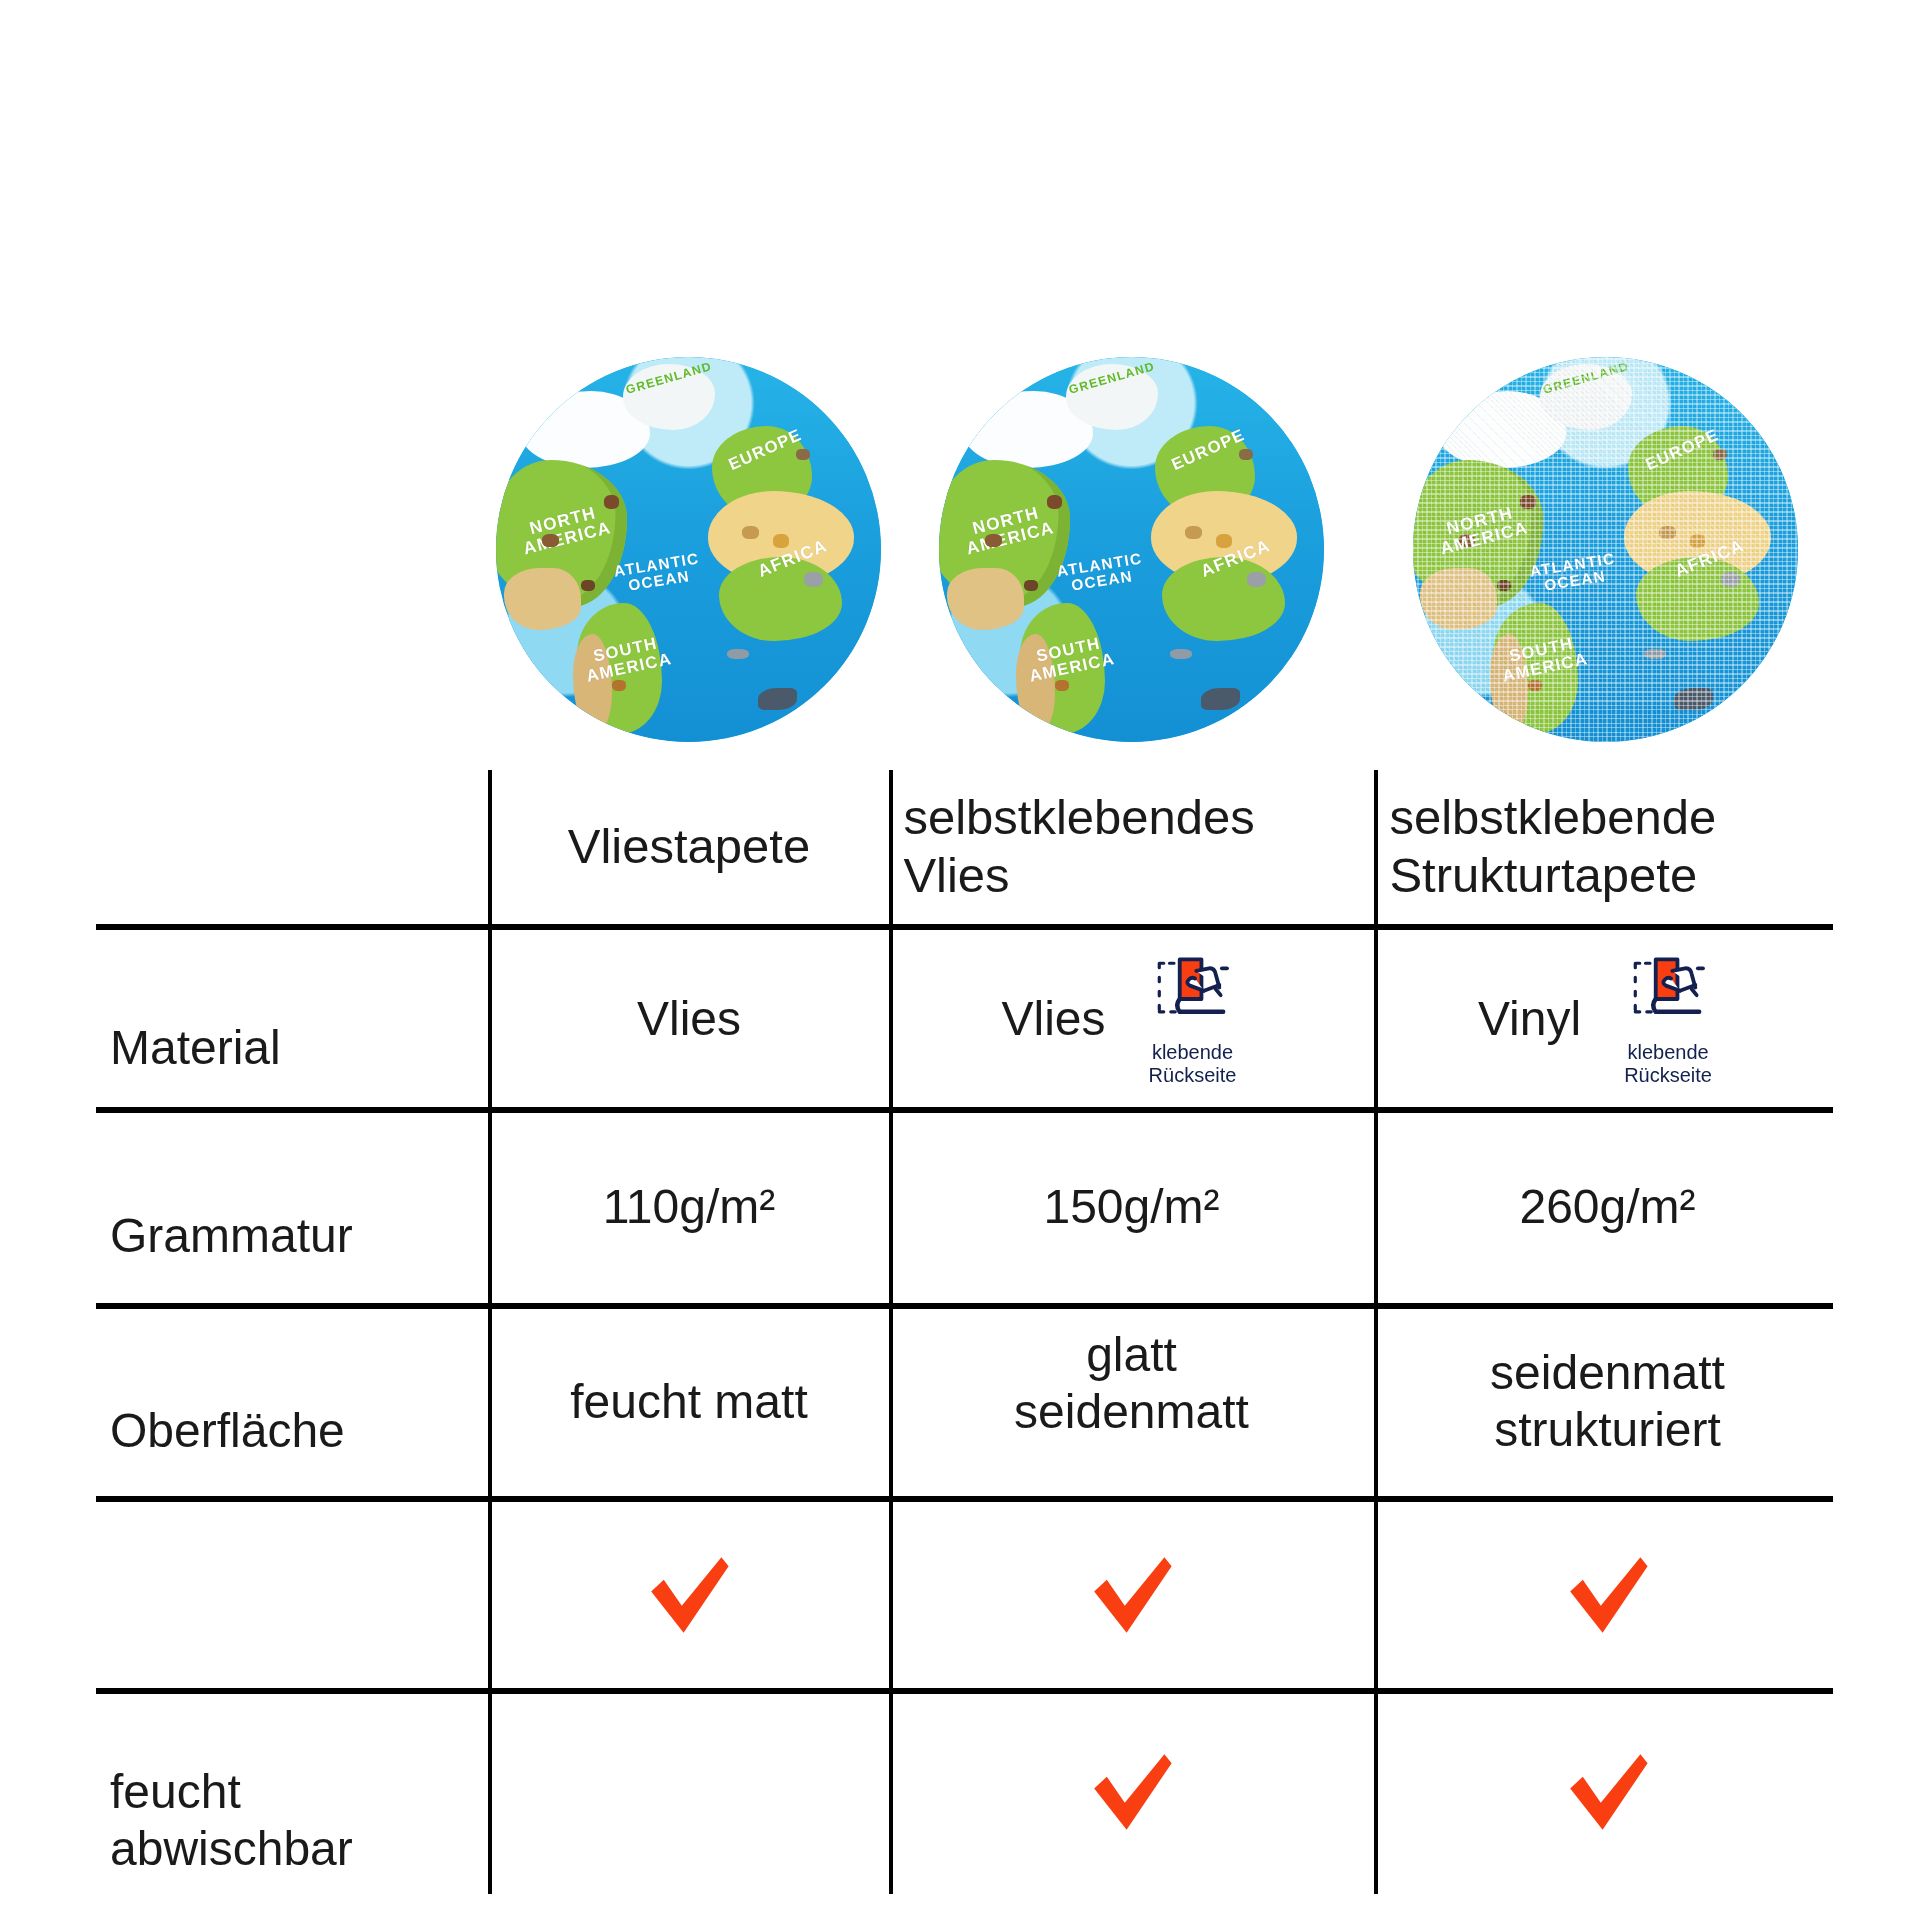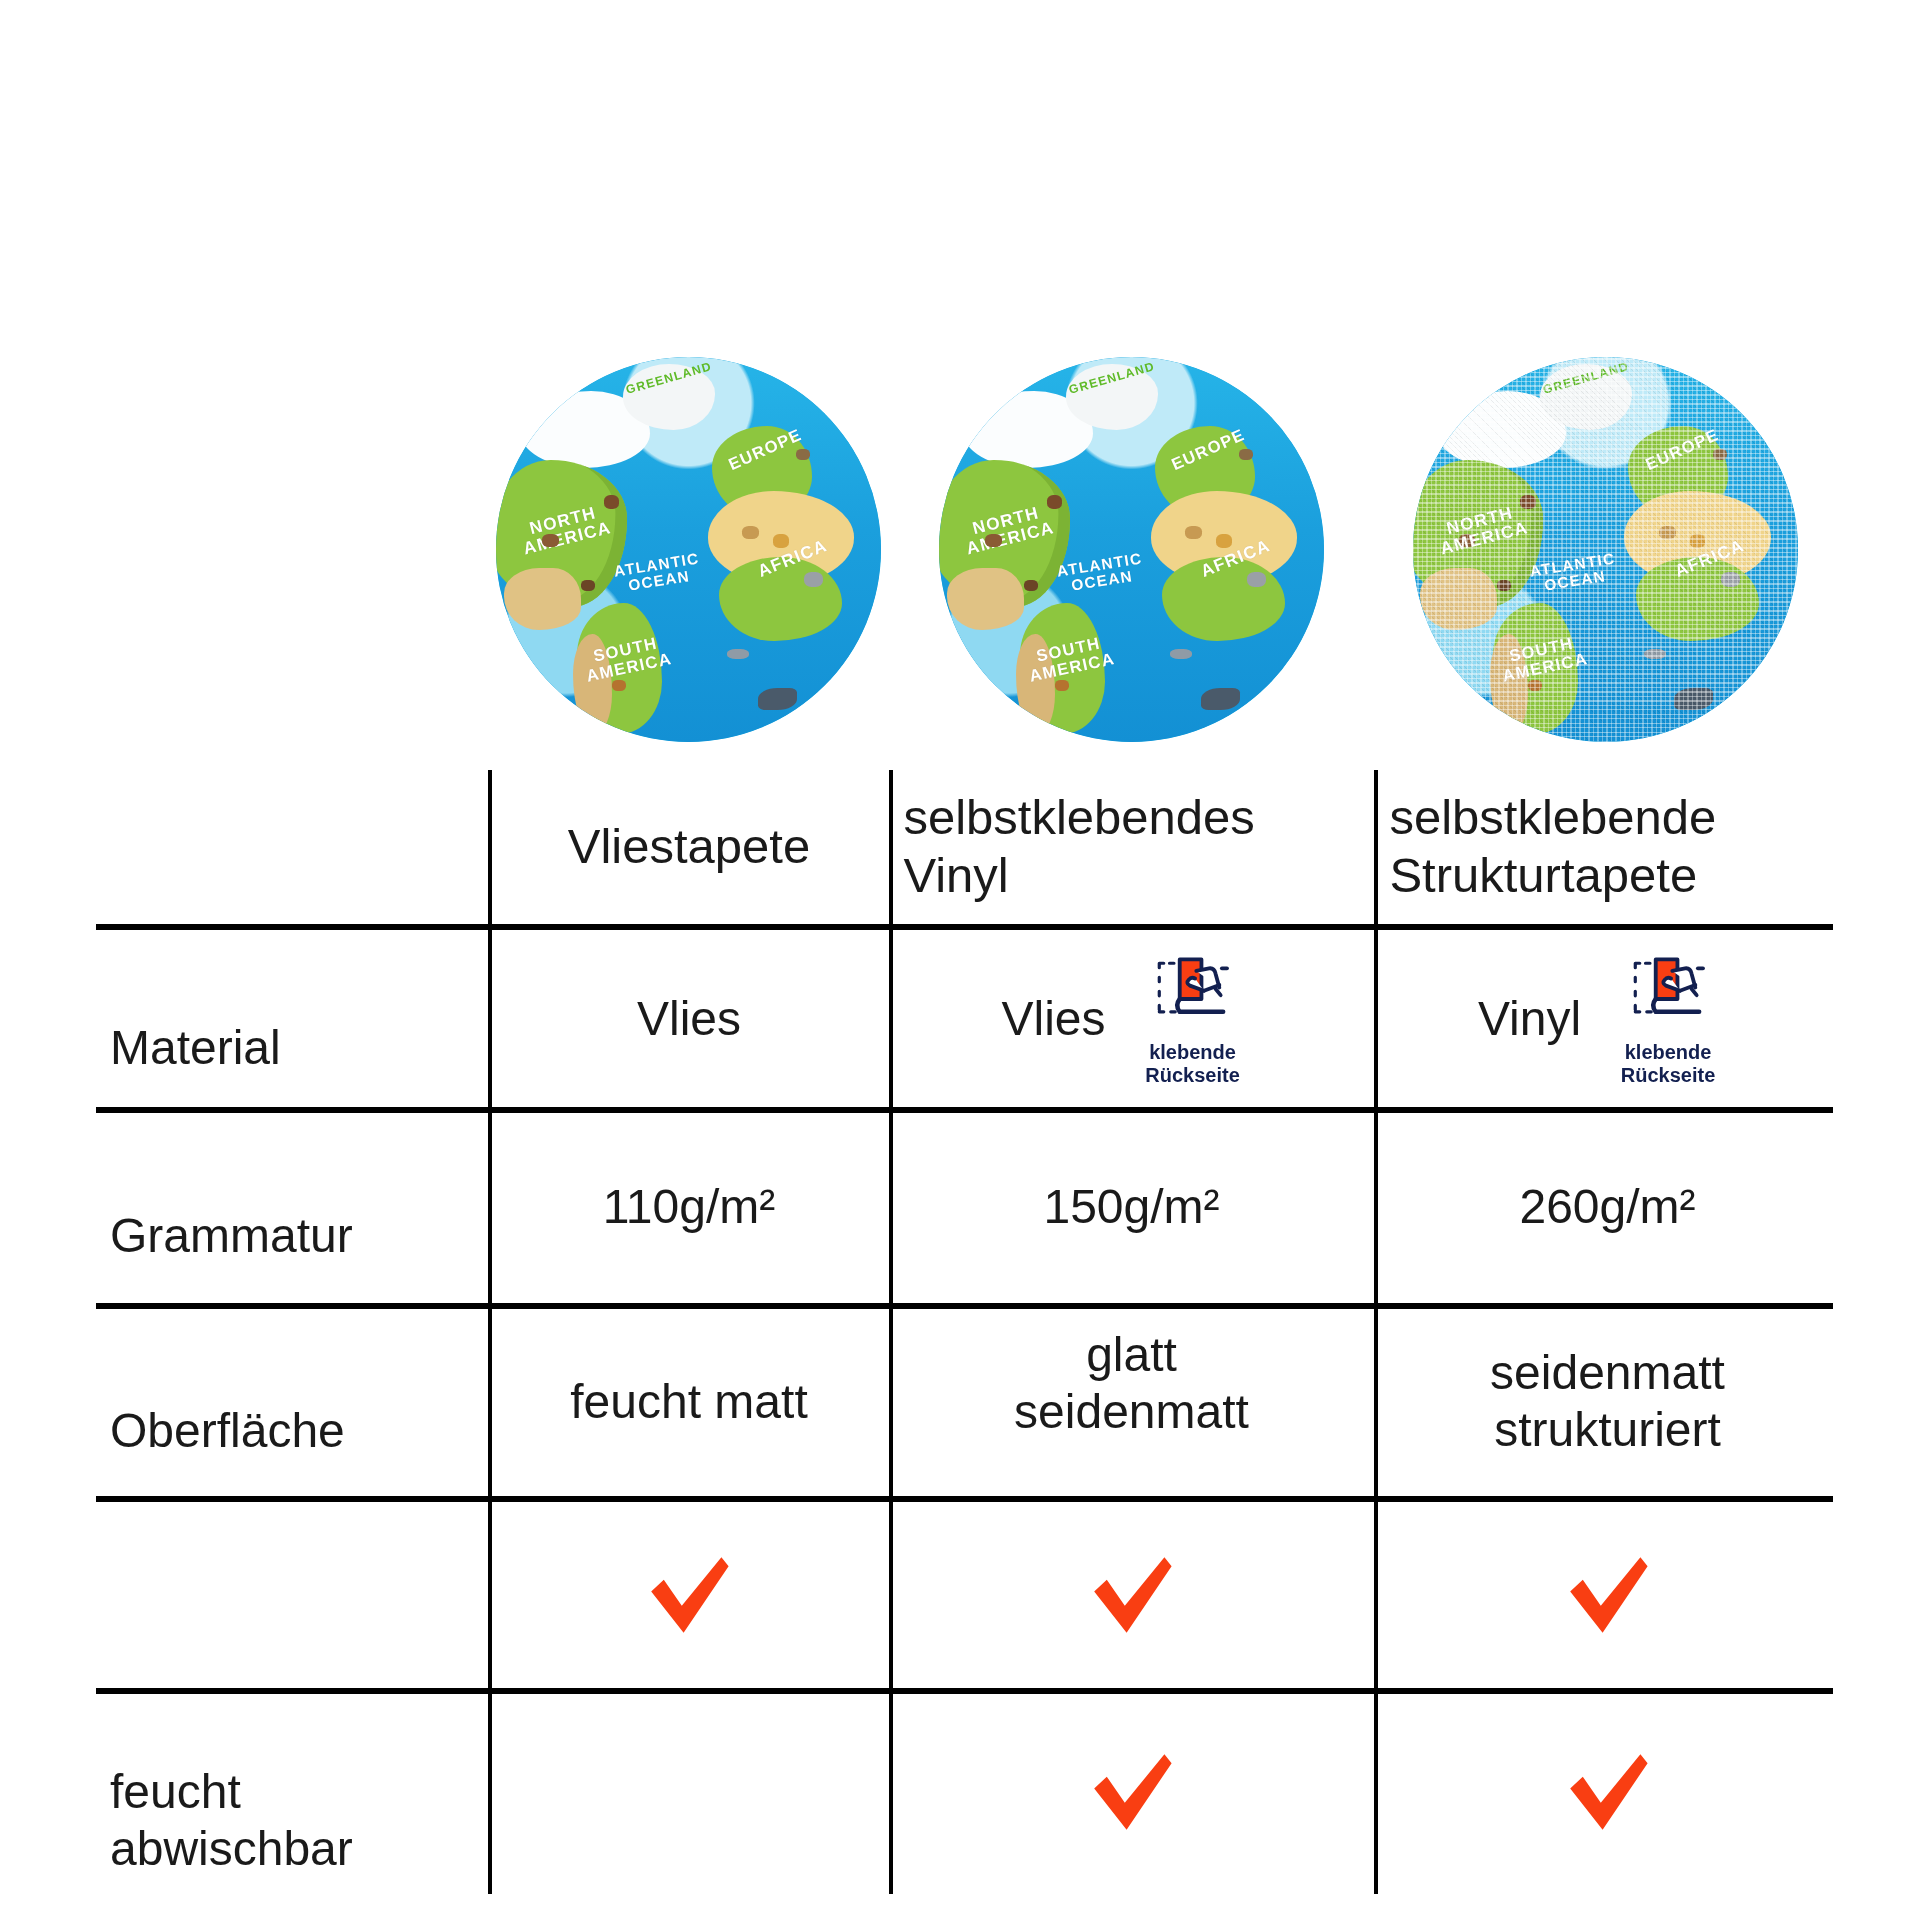--- a/index.html
+++ b/index.html
@@ -131,21 +131,21 @@
   .mat-text{font-size:48px;}
 
   
   .sticky{
     display:flex;flex-direction:column;align-items:center;justify-content:center;
     width:138px;
   }
   .sticky svg{display:block;width:77px;height:69px;}
   .sticky-label{
     margin-top:19px;
-    color:#132050;font-weight:bold;font-size:20px;line-height:1.12;
+    color:#132050;font-weight:normal;font-size:20px;line-height:1.12;
     text-align:center;font-family:"Liberation Sans", sans-serif;
     white-space:pre-line;
   }
 
   
   .check{width:96px;height:90px;display:block;}
   .check-wrap{display:flex;align-items:center;justify-content:center;width:100%;height:100%;}
 </style>
 </head>
 <body>
@@ -268,21 +268,21 @@
     <div class="hline" style="top:154px;height:6.4px;"></div>
     <div class="hline" style="top:337px;height:6.4px;"></div>
     <div class="hline" style="top:533px;height:6.4px;"></div>
     <div class="hline" style="top:726px;height:6.4px;"></div>
     <div class="hline" style="top:918px;height:6.4px;"></div>
 
     <div class="cell hdr" style="left:398px;top:0;width:390px;height:154px;">
       <span>Vliestapete</span>
     </div>
     <div class="cell hdr" style="left:801px;top:0;width:469px;height:154px;justify-content:flex-start;text-align:left;padding-left:6.4px;">
-      <span>selbstklebendes Vinyl</span>
+      <span>selbstklebendes Vlies</span>
     </div>
     <div class="cell hdr" style="left:1287px;top:0;width:449px;height:154px;justify-content:flex-start;text-align:left;padding-left:6.4px;">
       <span>selbstklebende Strukturtapete</span>
     </div>
 
     <div class="cell left" style="left:0;top:161px;width:389px;height:177px;">
       <span>Material</span>
     </div>
     <div class="cell" style="left:398px;top:161px;width:390px;height:177px;">
       <span>Vlies</span>

